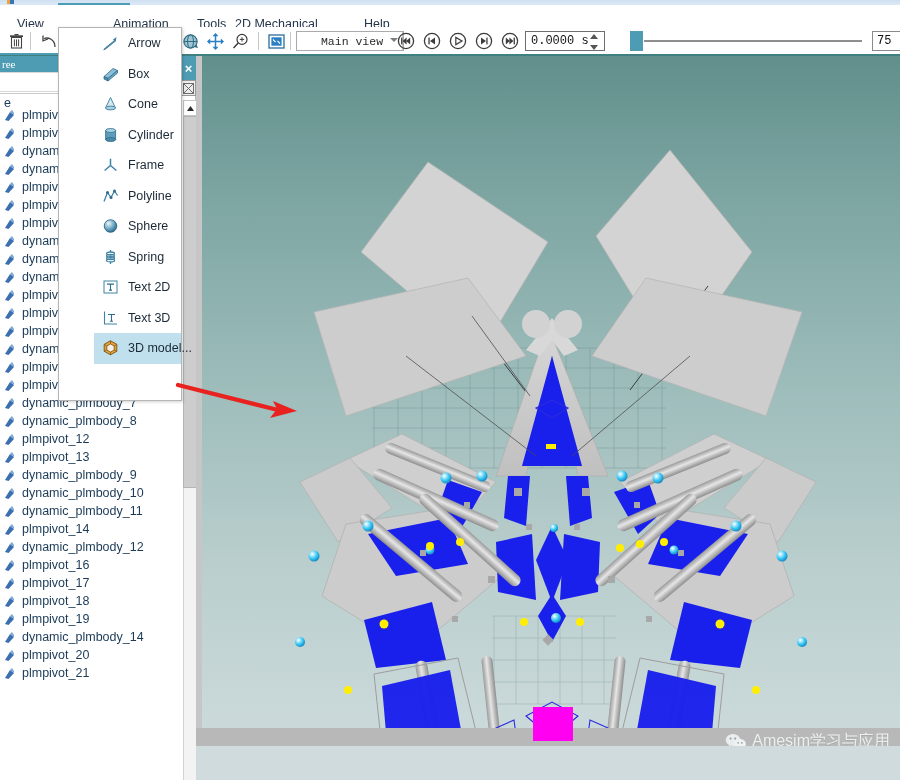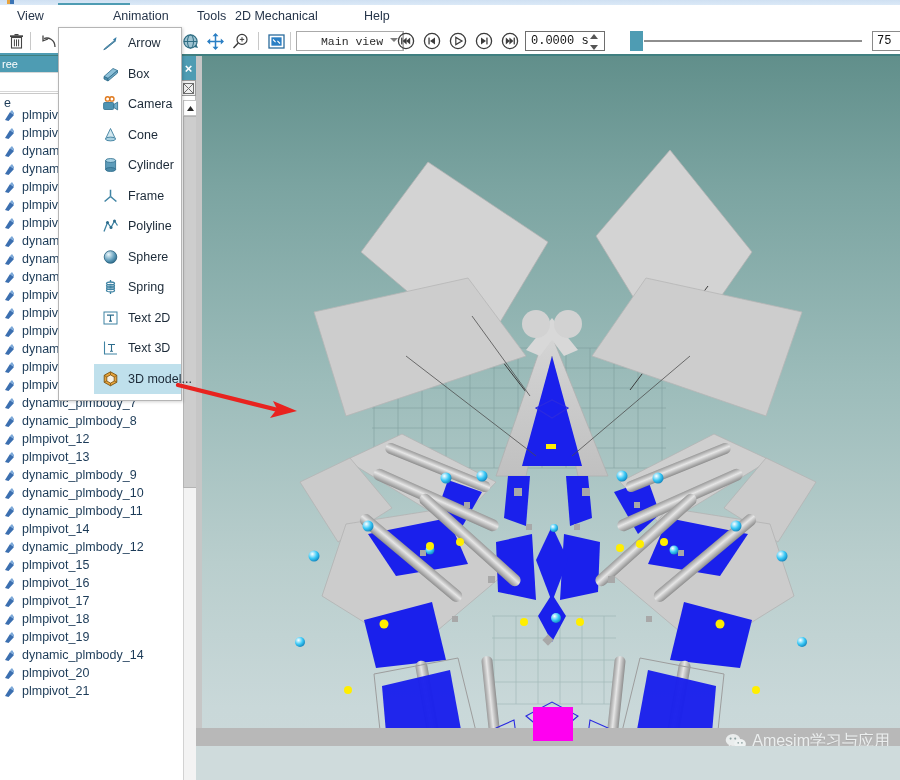--- a/index.html
+++ b/index.html
@@ -26,21 +26,21 @@
     background:#4e9cb3;
   }
 
   
   .menubar{
     position:absolute; left:0; top:5px; width:900px; height:22px;
     background:#ffffff; border-bottom:1px solid #ffffff;
   }
   .menubar .mi{
     position:absolute; top:0; height:22px; line-height:22px;
-    padding:0 9px; font-size:12.5px; color:#26354a; white-space:nowrap;
+    padding:8px 9px; font-size:12.5px; color:#26354a; white-space:nowrap;
     cursor:default;
   }
   .menubar .mi.active{ background:#4e9cb3; color:#ffffff; }
 
   
   .toolbar{
     position:absolute; left:0; top:27px; width:900px; height:28px;
     background:#ffffff;
   }
   .tb-ico{
@@ -96,21 +96,21 @@
   }
 
   
   .tree-panel{
     position:absolute; left:0; top:56px; width:196px; height:724px;
     background:#ffffff; border-right:1px solid #b9b9b9;
   }
   .tree-tab{
     position:absolute; left:0; top:0; width:58px; height:16px;
     background:#4e9cb3; color:#ffffff;
-    font-family:Liberation Sans, sans-serif; font-size:11px;
+    font-family:Liberation Serif, serif; font-size:11px;
     line-height:16px; padding-left:2px; overflow:hidden;
   }
   .tree-searchbar{
     position:absolute; left:0; top:16px; width:165px; height:20px;
     background:#ffffff; border:1px solid #d7d7d7; border-left:none;
   }
   .tree-divider{
     position:absolute; left:0; top:37px; width:168px; height:1px; background:#c9c9c9;
   }
   .tree-root{
@@ -527,26 +527,20 @@
               <path d="M2 11 L7 3 L11 6 L5.5 12 z" fill="#3b6fb0"></path>
               <path d="M7 3 L9 1 L11 4 L11 6 z" fill="#7aa7d8"></path>
             </svg>
           </span><span>plmpivot_14</span></div>
       <div class="tree-row"><span class="node-ico">
             <svg width="13" height="13" viewBox="0 0 13 13">
               <path d="M2 11 L7 3 L11 6 L5.5 12 z" fill="#3b6fb0"></path>
               <path d="M7 3 L9 1 L11 4 L11 6 z" fill="#7aa7d8"></path>
             </svg>
           </span><span>dynamic_plmbody_12</span></div>
-      <div class="tree-row"><span class="node-ico">
-            <svg width="13" height="13" viewBox="0 0 13 13">
-              <path d="M2 11 L7 3 L11 6 L5.5 12 z" fill="#3b6fb0"></path>
-              <path d="M7 3 L9 1 L11 4 L11 6 z" fill="#7aa7d8"></path>
-            </svg>
-          </span><span>plmpivot_15</span></div>
       <div class="tree-row"><span class="node-ico">
             <svg width="13" height="13" viewBox="0 0 13 13">
               <path d="M2 11 L7 3 L11 6 L5.5 12 z" fill="#3b6fb0"></path>
               <path d="M7 3 L9 1 L11 4 L11 6 z" fill="#7aa7d8"></path>
             </svg>
           </span><span>plmpivot_16</span></div>
       <div class="tree-row"><span class="node-ico">
             <svg width="13" height="13" viewBox="0 0 13 13">
               <path d="M2 11 L7 3 L11 6 L5.5 12 z" fill="#3b6fb0"></path>
               <path d="M7 3 L9 1 L11 4 L11 6 z" fill="#7aa7d8"></path>
@@ -824,31 +818,20 @@
       <span class="dd-ico">
         <svg width="17" height="17" viewBox="0 0 17 17">
             <path d="M2 11 L11 3 L15.5 5 L6 13 Z" fill="#8dc0d8" stroke="#2d6c8c" stroke-width="0.8"></path>
             <path d="M2 11 L2 13.5 L6 15.5 L6 13 Z" fill="#4d8fae" stroke="#2d6c8c" stroke-width="0.8"></path>
             <path d="M6 13 L6 15.5 L15.5 7.5 L15.5 5 Z" fill="#6fa9c4" stroke="#2d6c8c" stroke-width="0.8"></path>
           </svg>
       </span>
       <span>Box</span>
     </div>
 
-    <div class="dd-item">
-      <span class="dd-ico">
-        <svg width="17" height="17" viewBox="0 0 17 17">
-            <circle cx="5.6" cy="3.4" r="2.2" fill="none" stroke="#e07b20" stroke-width="1.4"></circle>
-            <circle cx="9.8" cy="3.4" r="2.2" fill="none" stroke="#e07b20" stroke-width="1.4"></circle>
-            <rect x="1.6" y="7" width="10" height="7" rx="1" fill="#4f93b2" stroke="#2d6c8c" stroke-width="0.8"></rect>
-            <path d="M11.8 9 L15.6 6.6 L15.6 14.4 L11.8 12 Z" fill="#73aecb" stroke="#2d6c8c" stroke-width="0.8"></path>
-          </svg>
-      </span>
-      <span>Camera</span>
-    </div>
 
     <div class="dd-item">
       <span class="dd-ico">
         <svg width="17" height="17" viewBox="0 0 17 17">
             <path d="M8.5 2 L13.5 12.5 L3.5 12.5 Z" fill="#d3e8f0" stroke="#3d7f9e" stroke-width="0.9"></path>
             <ellipse cx="8.5" cy="12.5" rx="5" ry="1.9" fill="#a9d0e0" stroke="#3d7f9e" stroke-width="0.9"></ellipse>
           </svg>
       </span>
       <span>Cone</span>
     </div>

